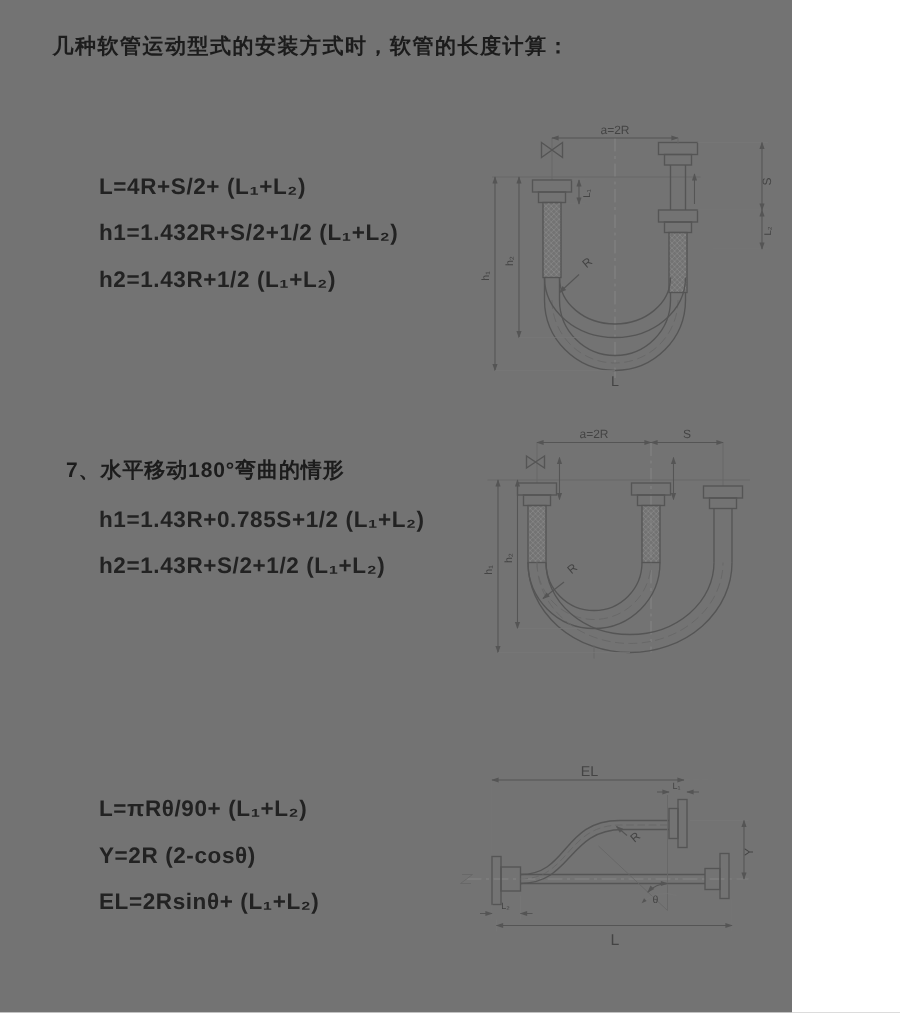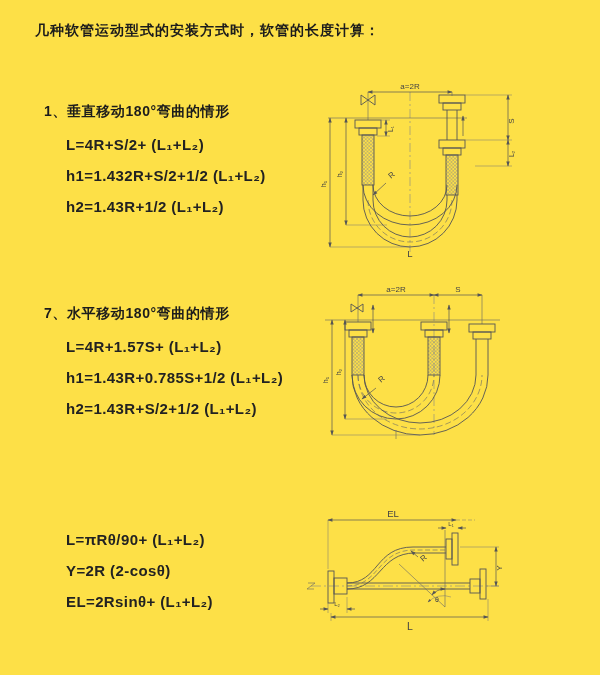--- a/index.html
+++ b/index.html
@@ -1,17 +1,17 @@
 <!DOCTYPE html>
 <html><head>
 <meta charset="utf-8">
 <style>
   html,body{margin:0;padding:0;background:#fff;}
   .page{
-    position:relative;width:600px;height:675px;background:#fde047;
+    position:relative;width:528px;height:675px;background:#737373;
     font-family:"Liberation Sans","DejaVu Sans",sans-serif;color:#1f1f1f;overflow:hidden;
   }
   .title{
     position:absolute;left:35px;top:22px;margin:0;
     font-size:14px;font-weight:700;letter-spacing:1px;color:#1c1c1c;
   }
   .sec{position:absolute;left:44px;}
   .sec1{top:101px;} .sec2{top:303px;} .sec3{top:516px;}
   .heading{font-size:14px;font-weight:700;letter-spacing:0.6px;line-height:20px;color:#1c1c1c;}
   .formulas{margin-top:8px;padding-left:22px;}
@@ -29,32 +29,30 @@
   .cl{stroke:#888;stroke-width:0.6;fill:none;}
 </style>
 </head>
 <body>
 
 <div class="page">
 
   <h1 class="title">几种软管运动型式的安装方式时，软管的长度计算：</h1>
 
   <section class="sec sec1">
-    <div class="heading">1、垂直移动180°弯曲的情形</div>
     <div class="formulas">
       <div class="formula">L=4R+S/2+ (L₁+L₂)</div>
       <div class="formula">h1=1.432R+S/2+1/2 (L₁+L₂)</div>
       <div class="formula">h2=1.43R+1/2 (L₁+L₂)</div>
     </div>
   </section>
 
   <section class="sec sec2">
     <div class="heading">7、水平移动180°弯曲的情形</div>
     <div class="formulas">
-      <div class="formula">L=4R+1.57S+ (L₁+L₂)</div>
       <div class="formula">h1=1.43R+0.785S+1/2 (L₁+L₂)</div>
       <div class="formula">h2=1.43R+S/2+1/2 (L₁+L₂)</div>
     </div>
   </section>
 
   <section class="sec sec3">
     <div class="formulas">
       <div class="formula">L=πRθ/90+ (L₁+L₂)</div>
       <div class="formula">Y=2R (2-cosθ)</div>
       <div class="formula">EL=2Rsinθ+ (L₁+L₂)</div>

